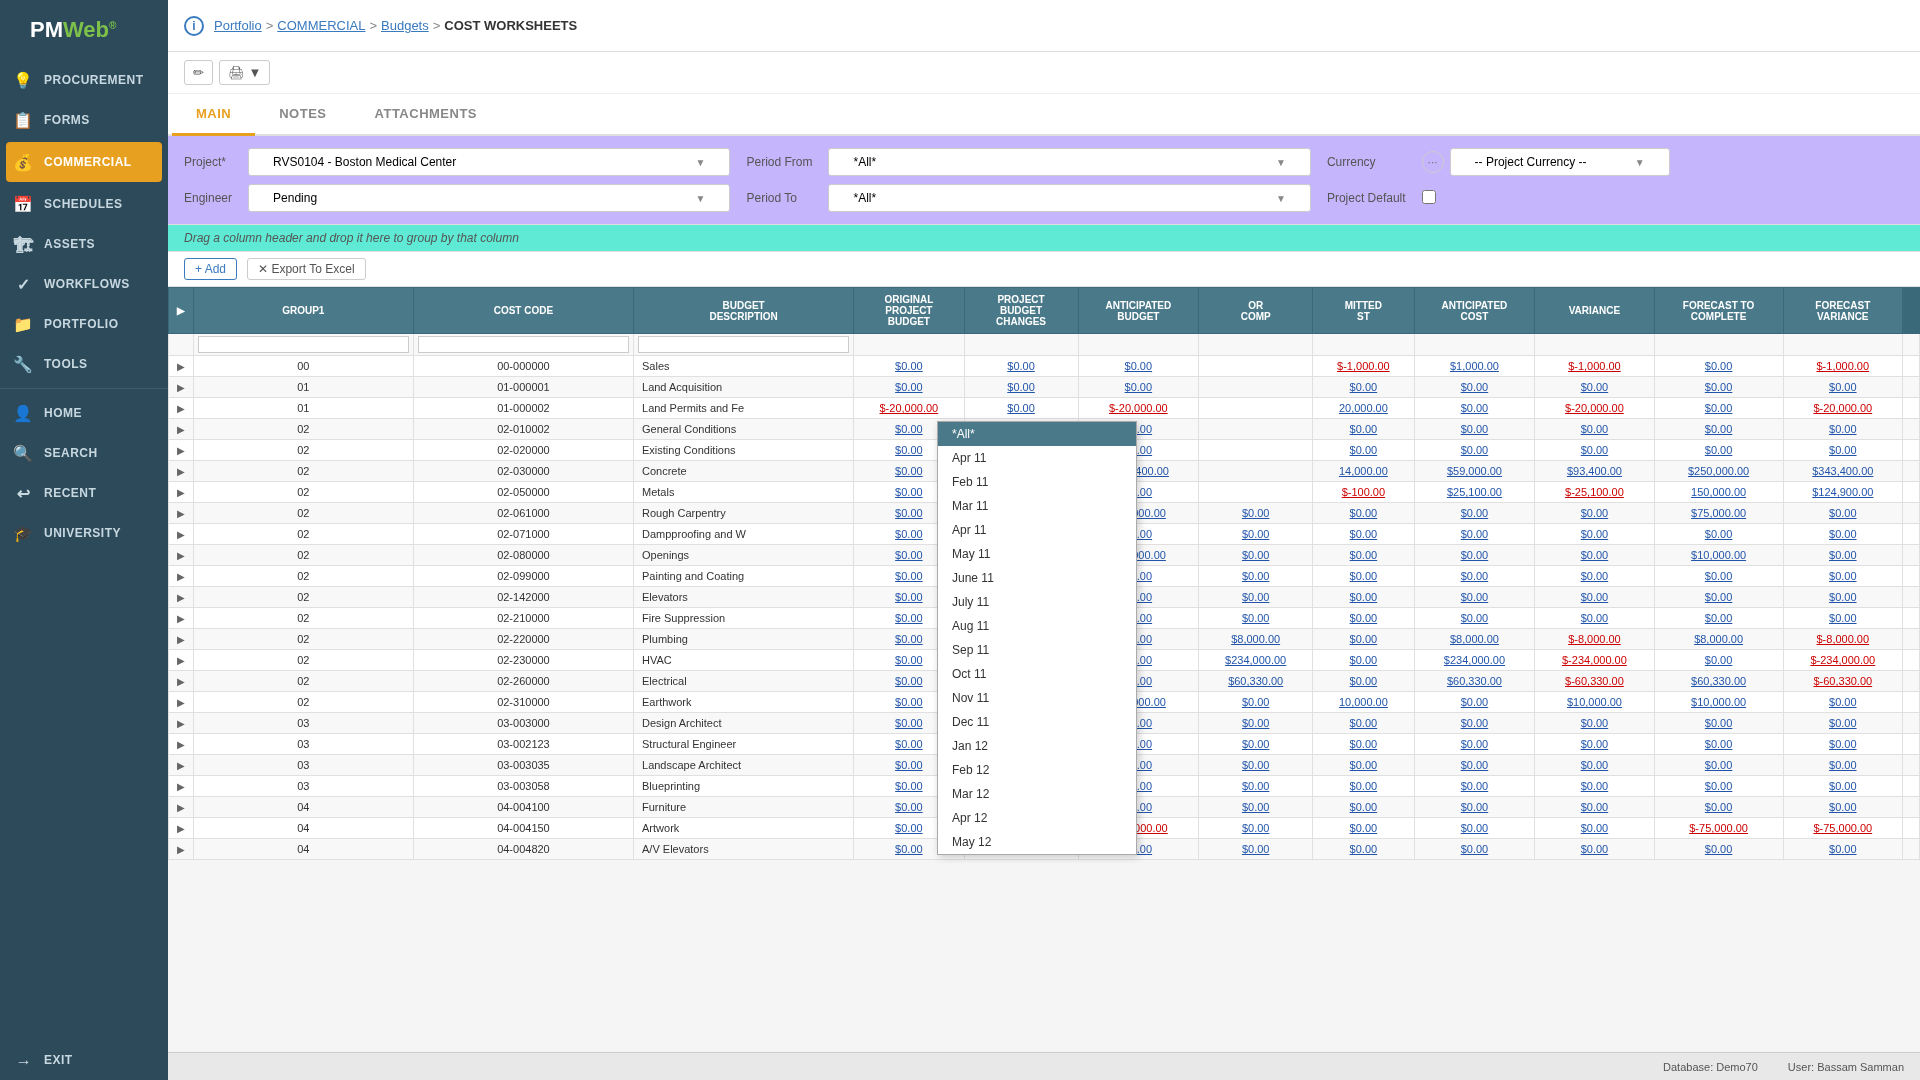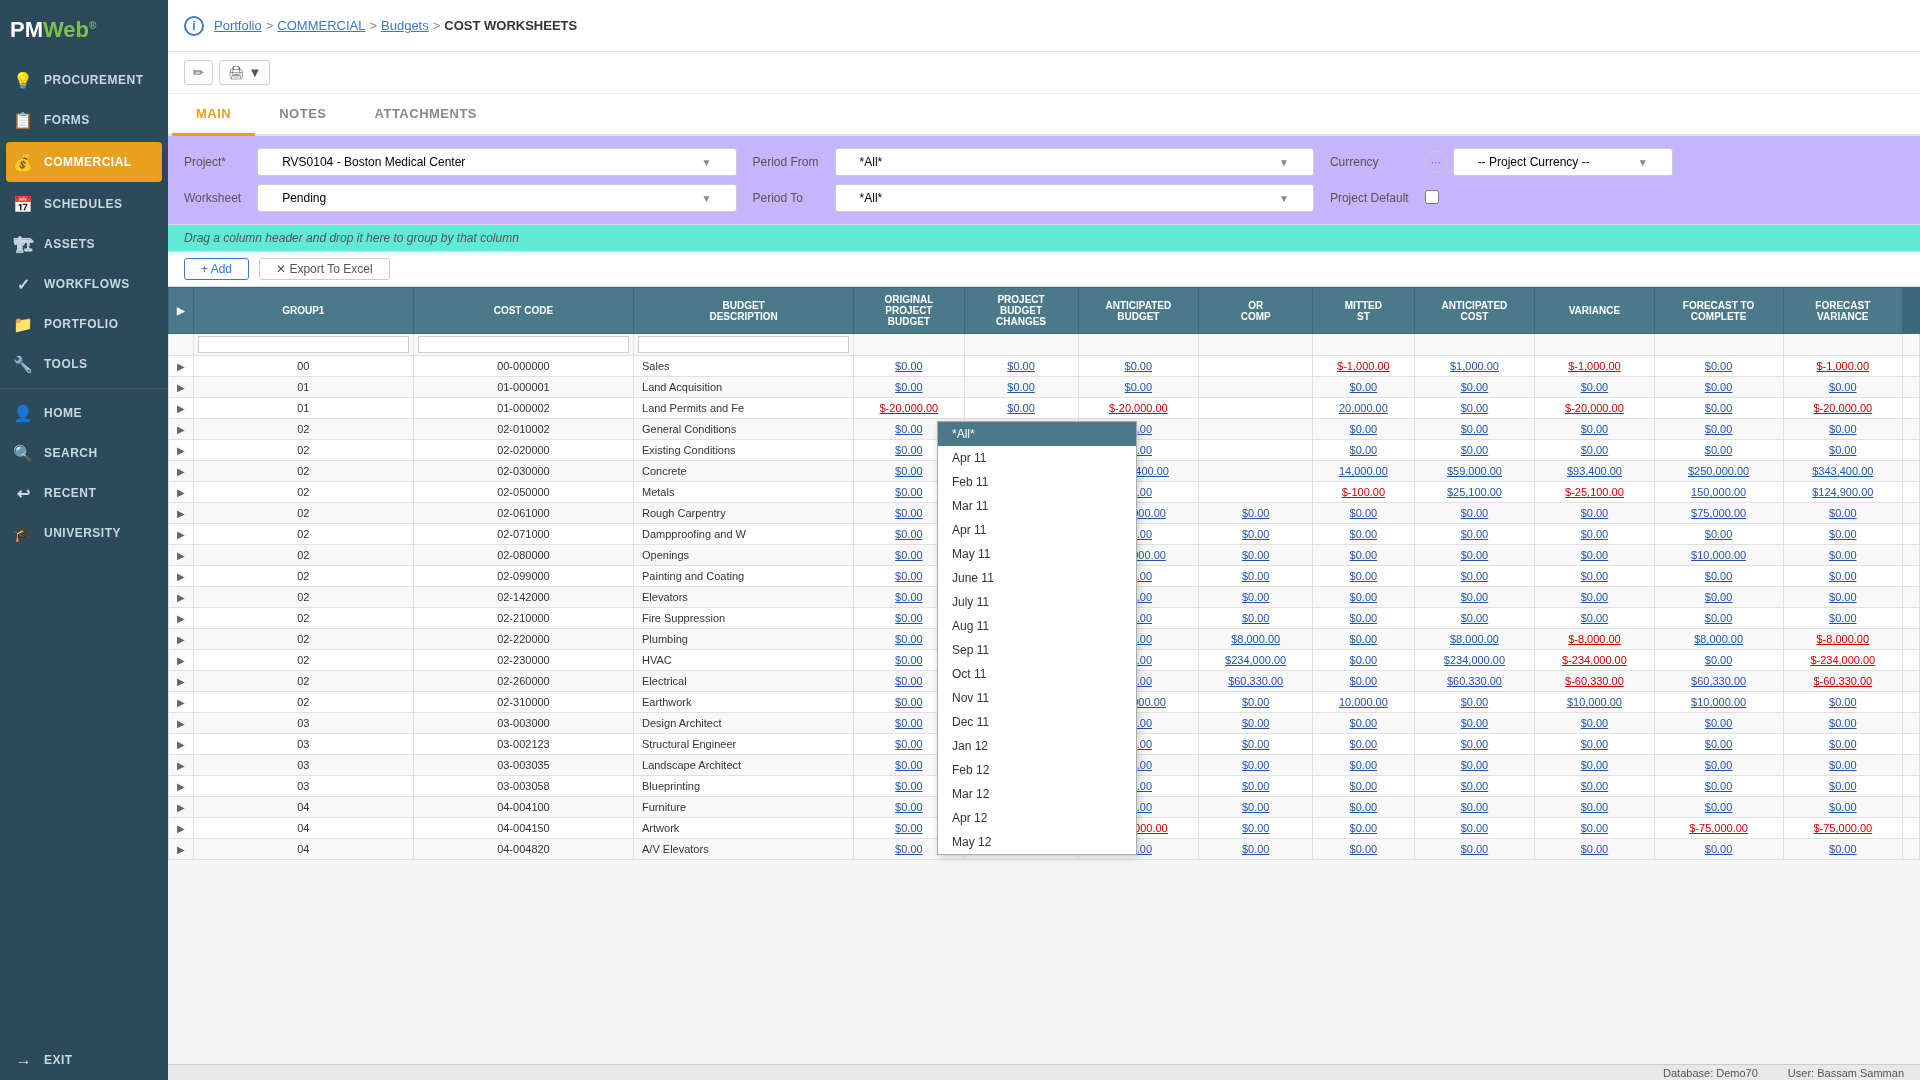--- a/index.html
+++ b/index.html
@@ -14,20 +14,21 @@
       display: flex;
       flex-direction: column;
       color: white;
     }
     #logo-area {
       background: #2c4a5a;
       padding: 4px 10px;
       display: flex;
       align-items: center;
       height: 60px;
+      margin-left: 20px;
     }
     .logo-text {
       font-size: 22px;
       font-weight: bold;
       color: white;
     }
     .logo-text span { color: #7dc14b; }
     .logo-reg { font-size: 10px; vertical-align: super; color: white; }
 
     .nav-item {
@@ -199,21 +200,21 @@
       padding: 6px 16px;
       display: flex;
       align-items: center;
       gap: 10px;
       border-bottom: 1px solid #e0e0e0;
     }
     .action-btn {
       background: none;
       border: 1px solid #ccc;
       border-radius: 3px;
-      padding: 3px 16px;
+      padding: 3px 10px;
       cursor: pointer;
       font-size: 12px;
       color: #555;
       display: flex;
       align-items: center;
       gap: 4px;
     }
     .action-btn.add { color: #3a7abf; border-color: #3a7abf; }
     .action-btn.export { color: #555; }
 
@@ -283,21 +284,21 @@
     
     #status-bar {
       background: #e8e8e8;
       border-top: 1px solid #ccc;
       padding: 4px 16px;
       display: flex;
       justify-content: flex-end;
       gap: 30px;
       font-size: 11px;
       color: #555;
-      height: 16px;
+      height: 28px;
       align-items: center;
       position: absolute;
       bottom: 0;
       left: 0;
       right: 0;
     }
 
     .info-icon {
       width: 20px; height: 20px;
       border: 2px solid #3a7abf;
@@ -416,21 +417,21 @@
     </div>
     <span class="form-label">Currency</span>
     <div class="currency-row">
       <div class="currency-btn">···</div>
       <div class="form-select" style="min-width:220px;">
         <span>-- Project Currency --</span>
         <span class="arrow">▼</span>
       </div>
     </div>
 
-    <span class="form-label">Worksheet</span>
+    <span class="form-label">Engineer</span>
     <div class="form-select">
       <span>Pending</span>
       <span class="arrow">▼</span>
     </div>
     <span class="form-label">Period To</span>
     <div class="form-select">
       <span>*All*</span>
       <span class="arrow">▼</span>
     </div>
     <span class="form-label">Project Default</span>

